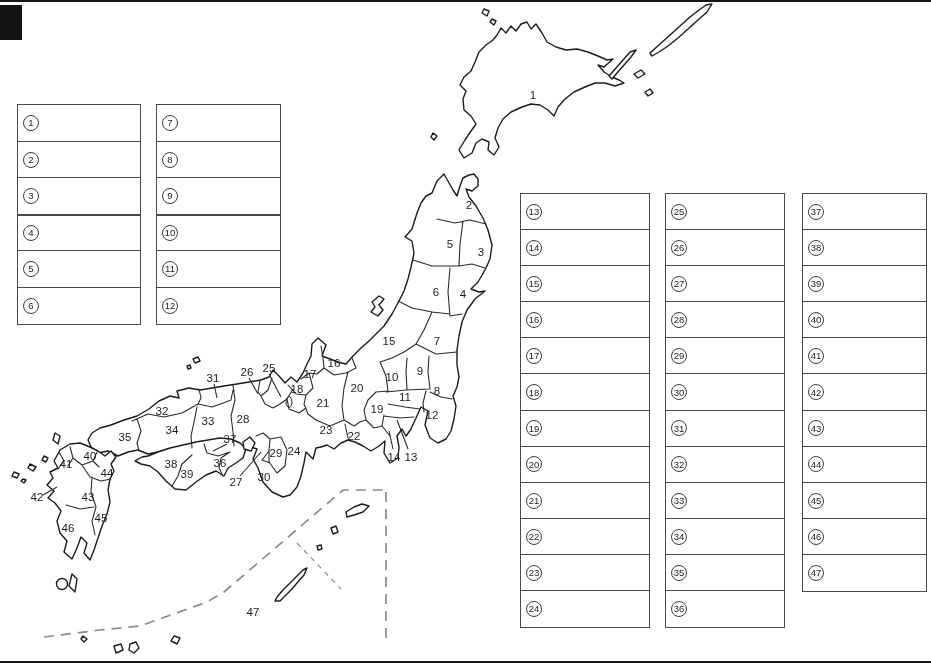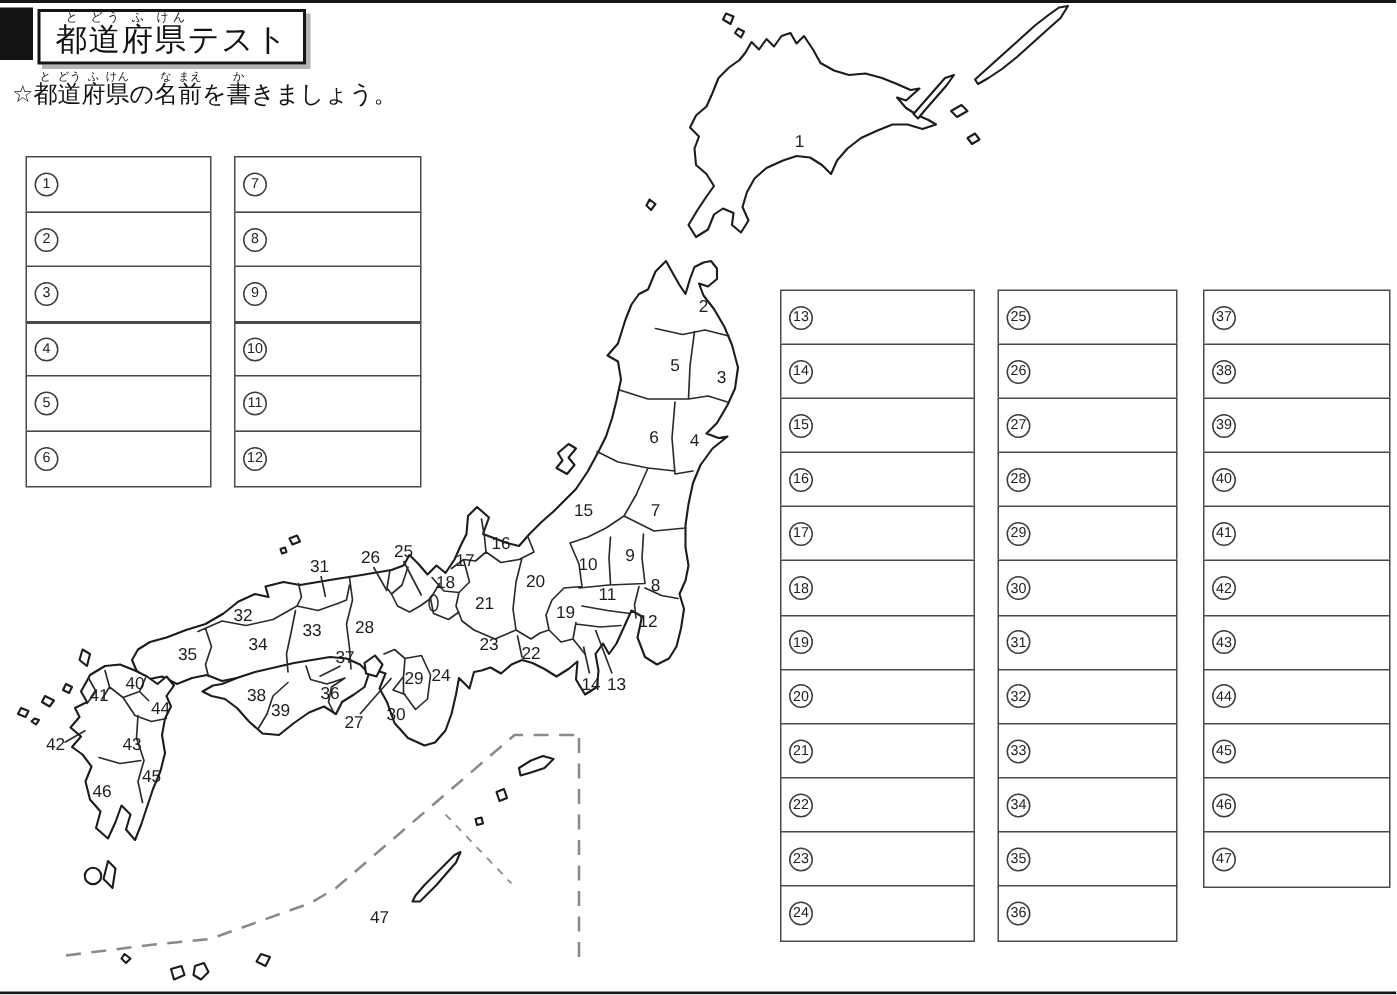--- a/index.html
+++ b/index.html
@@ -53,28 +53,20 @@
   .map-num{font-family:"Liberation Sans","DejaVu Sans",sans-serif;font-size:11.5px;fill:#1d1d1d;}
 </style>
 </head>
 <body>
 
 <div class="page">
   <div class="page-edge top"></div>
   <div class="page-edge bottom"></div>
 
   <div class="title-tab"></div>
-  <div class="title-box">
-      <ruby>都<rt>と</rt></ruby>
-      <ruby>道<rt>どう</rt></ruby>
-      <ruby>府<rt>ふ</rt></ruby>
-      <ruby>県<rt>けん</rt></ruby>
-      <span>テスト</span>
-    </div>
-  <div class="instruction"><span>☆</span><ruby>都<rt>と</rt></ruby><ruby>道<rt>どう</rt></ruby><ruby>府<rt>ふ</rt></ruby><ruby>県<rt>けん</rt></ruby><span>の</span><ruby>名<rt>な</rt></ruby><ruby>前<rt>まえ</rt></ruby><span>を</span><ruby>書<rt>か</rt></ruby><span>きましょう。</span></div>
 
   <div id="answer-columns">
       <div class="ans-col" style="left: 17px; top: 104px; width: 124px;">
         <div class="ans-row" style="height: 38px;">
           <span class="circ">1</span>
           <span class="blank"></span>
         </div>
         <div class="ans-row" style="height: 38px;">
           <span class="circ">2</span>
           <span class="blank"></span>

